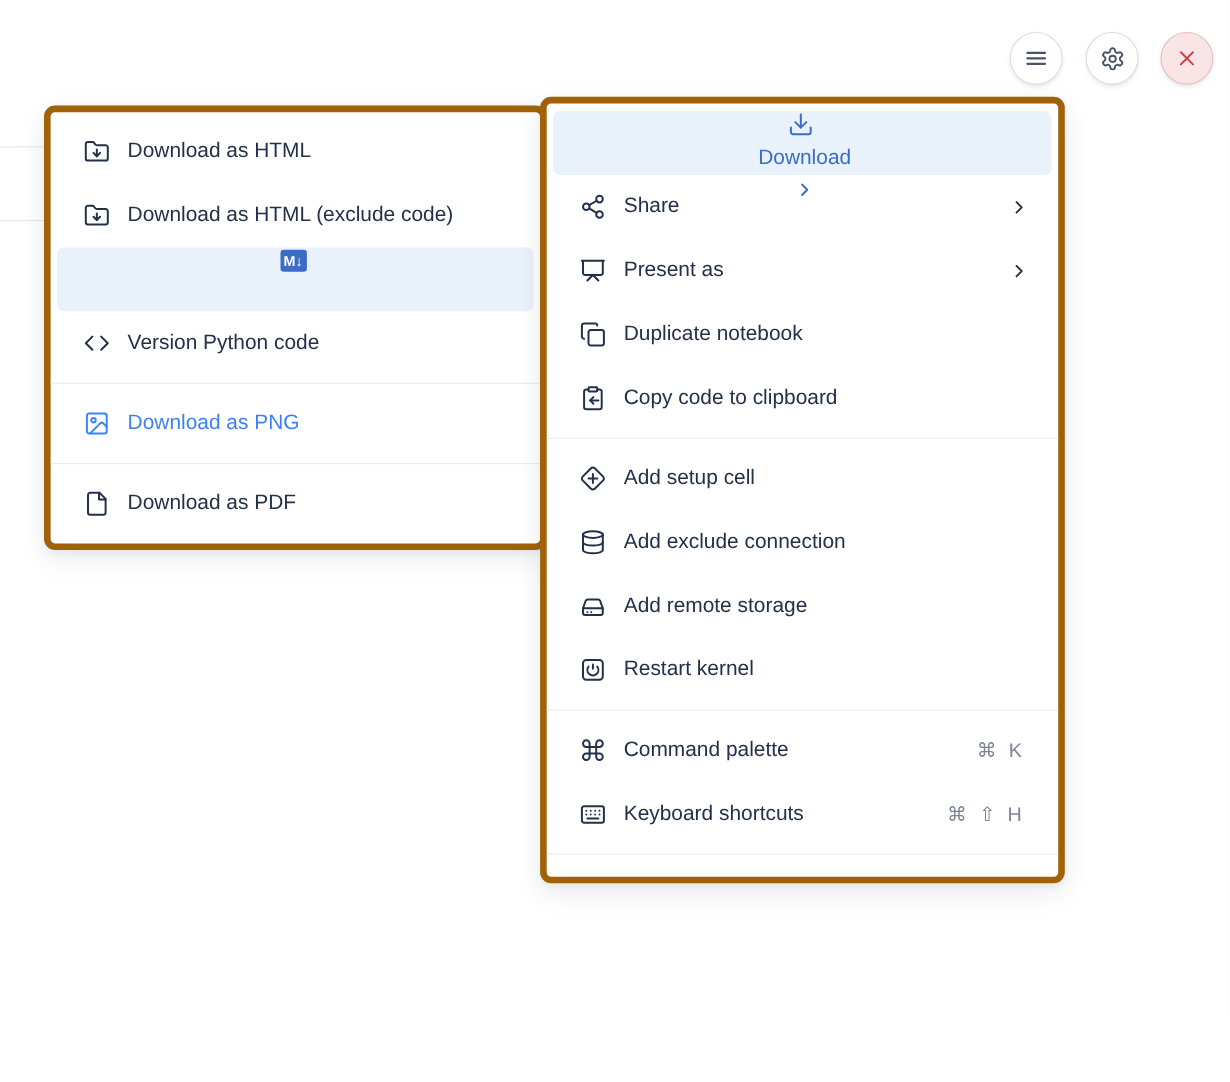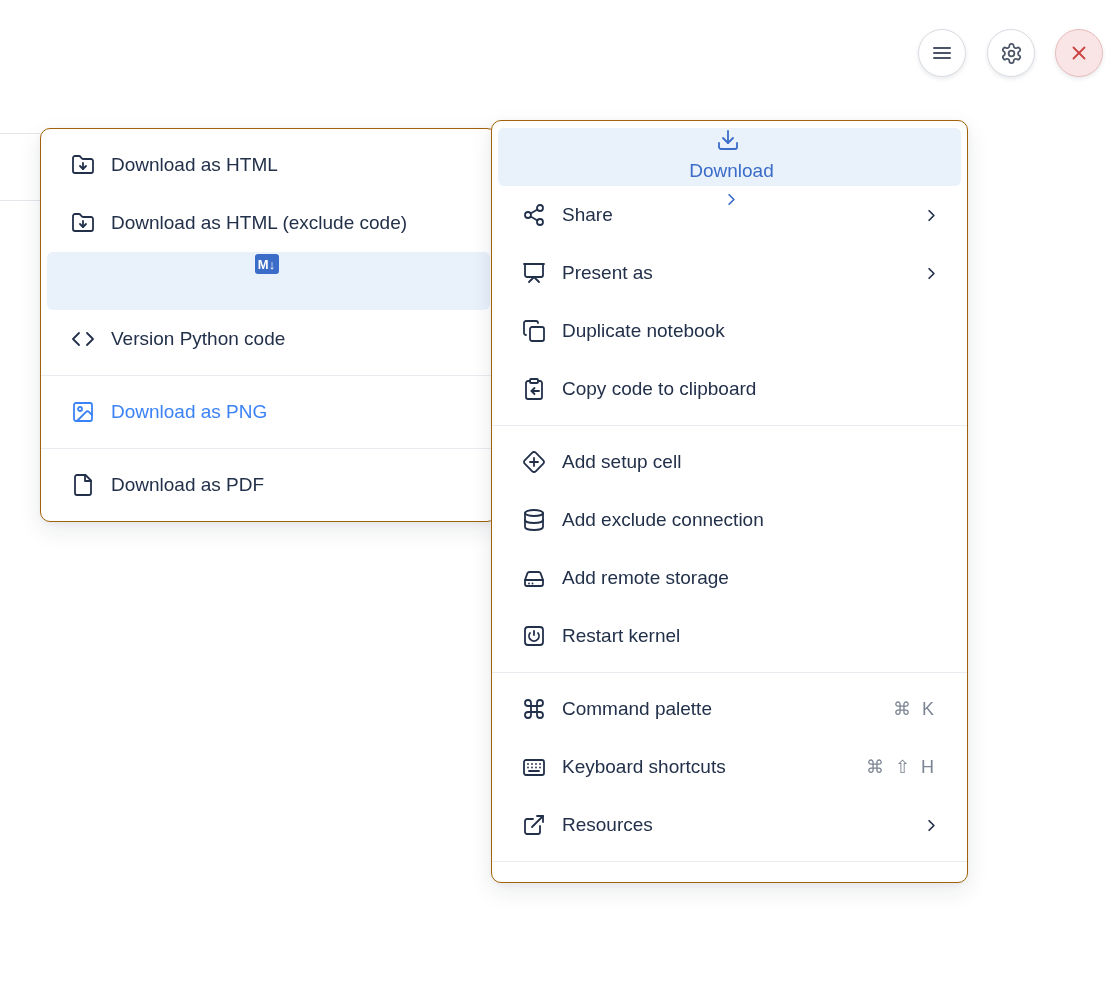--- a/index.html
+++ b/index.html
@@ -17,23 +17,22 @@
     background:#ffffff; border:1px solid #d9dce2;
     box-shadow:0 2px 4px rgba(25,35,55,.10);
     display:flex; align-items:center; justify-content:center;
     color:#4a5466; cursor:pointer;
   }
   .cbtn.danger { background:#f9e5e5; border:1.5px solid #e9bcbc; color:#cb4343; }
 
   
   .panel {
     position:absolute; background:#ffffff;
-    border:1px solid #a16207; border-radius:10px;
+    border:6px solid #a16207; border-radius:10px;
     box-shadow:0 8px 24px rgba(20,30,50,.09), 0 2px 6px rgba(20,30,50,.05);
-    margin-top:32px;
   }
   .group { padding:7px 0; }
   .sep { height:1px; background:#e9ebf0; }
   .row {
     display:flex; align-items:center; height:58px;
     margin:0 6px; padding:0 20px 0 24px; gap:8px;
     border-radius:6px; font-size:19px; color:#22304a; cursor:pointer;
     white-space:nowrap;
   }
   .row .ic { width:24px; height:24px; flex:0 0 24px; display:flex; align-items:center; justify-content:center; margin-right:8px; }
@@ -292,34 +291,19 @@
               <path d="M6 12.5h.01"></path>
               <path d="M10 12.5h.01"></path>
               <path d="M14 12.5h.01"></path>
               <path d="M18 12.5h.01"></path>
               <path d="M7 16h10"></path>
             </svg>
         </span>
         <span class="lbl">Keyboard shortcuts</span>
         <span class="shortcut">⌘ ⇧ H</span>
       </div>
-      <div class="row">
-        <span class="ic">
-          <svg viewBox="0 0 24 24" fill="none" stroke="currentColor" stroke-width="1.8" stroke-linecap="round" stroke-linejoin="round">
-              <path d="M15 3h6v6"></path>
-              <path d="M10 14 21 3"></path>
-              <path d="M18 13v6a2 2 0 0 1-2 2H5a2 2 0 0 1-2-2V8a2 2 0 0 1 2-2h6"></path>
-            </svg>
-        </span>
-        <span class="lbl">Resources</span>
-        <span class="chev">
-          <svg viewBox="0 0 24 24" fill="none" stroke="currentColor" stroke-width="2.2" stroke-linecap="round" stroke-linejoin="round">
-              <path d="m9 18 6-6-6-6"></path>
-            </svg>
-        </span>
-      </div>
     </div>
     <div class="sep"></div>
     <div class="foot">
     </div>
   </div>
 
 </div>
 
 </body></html>

